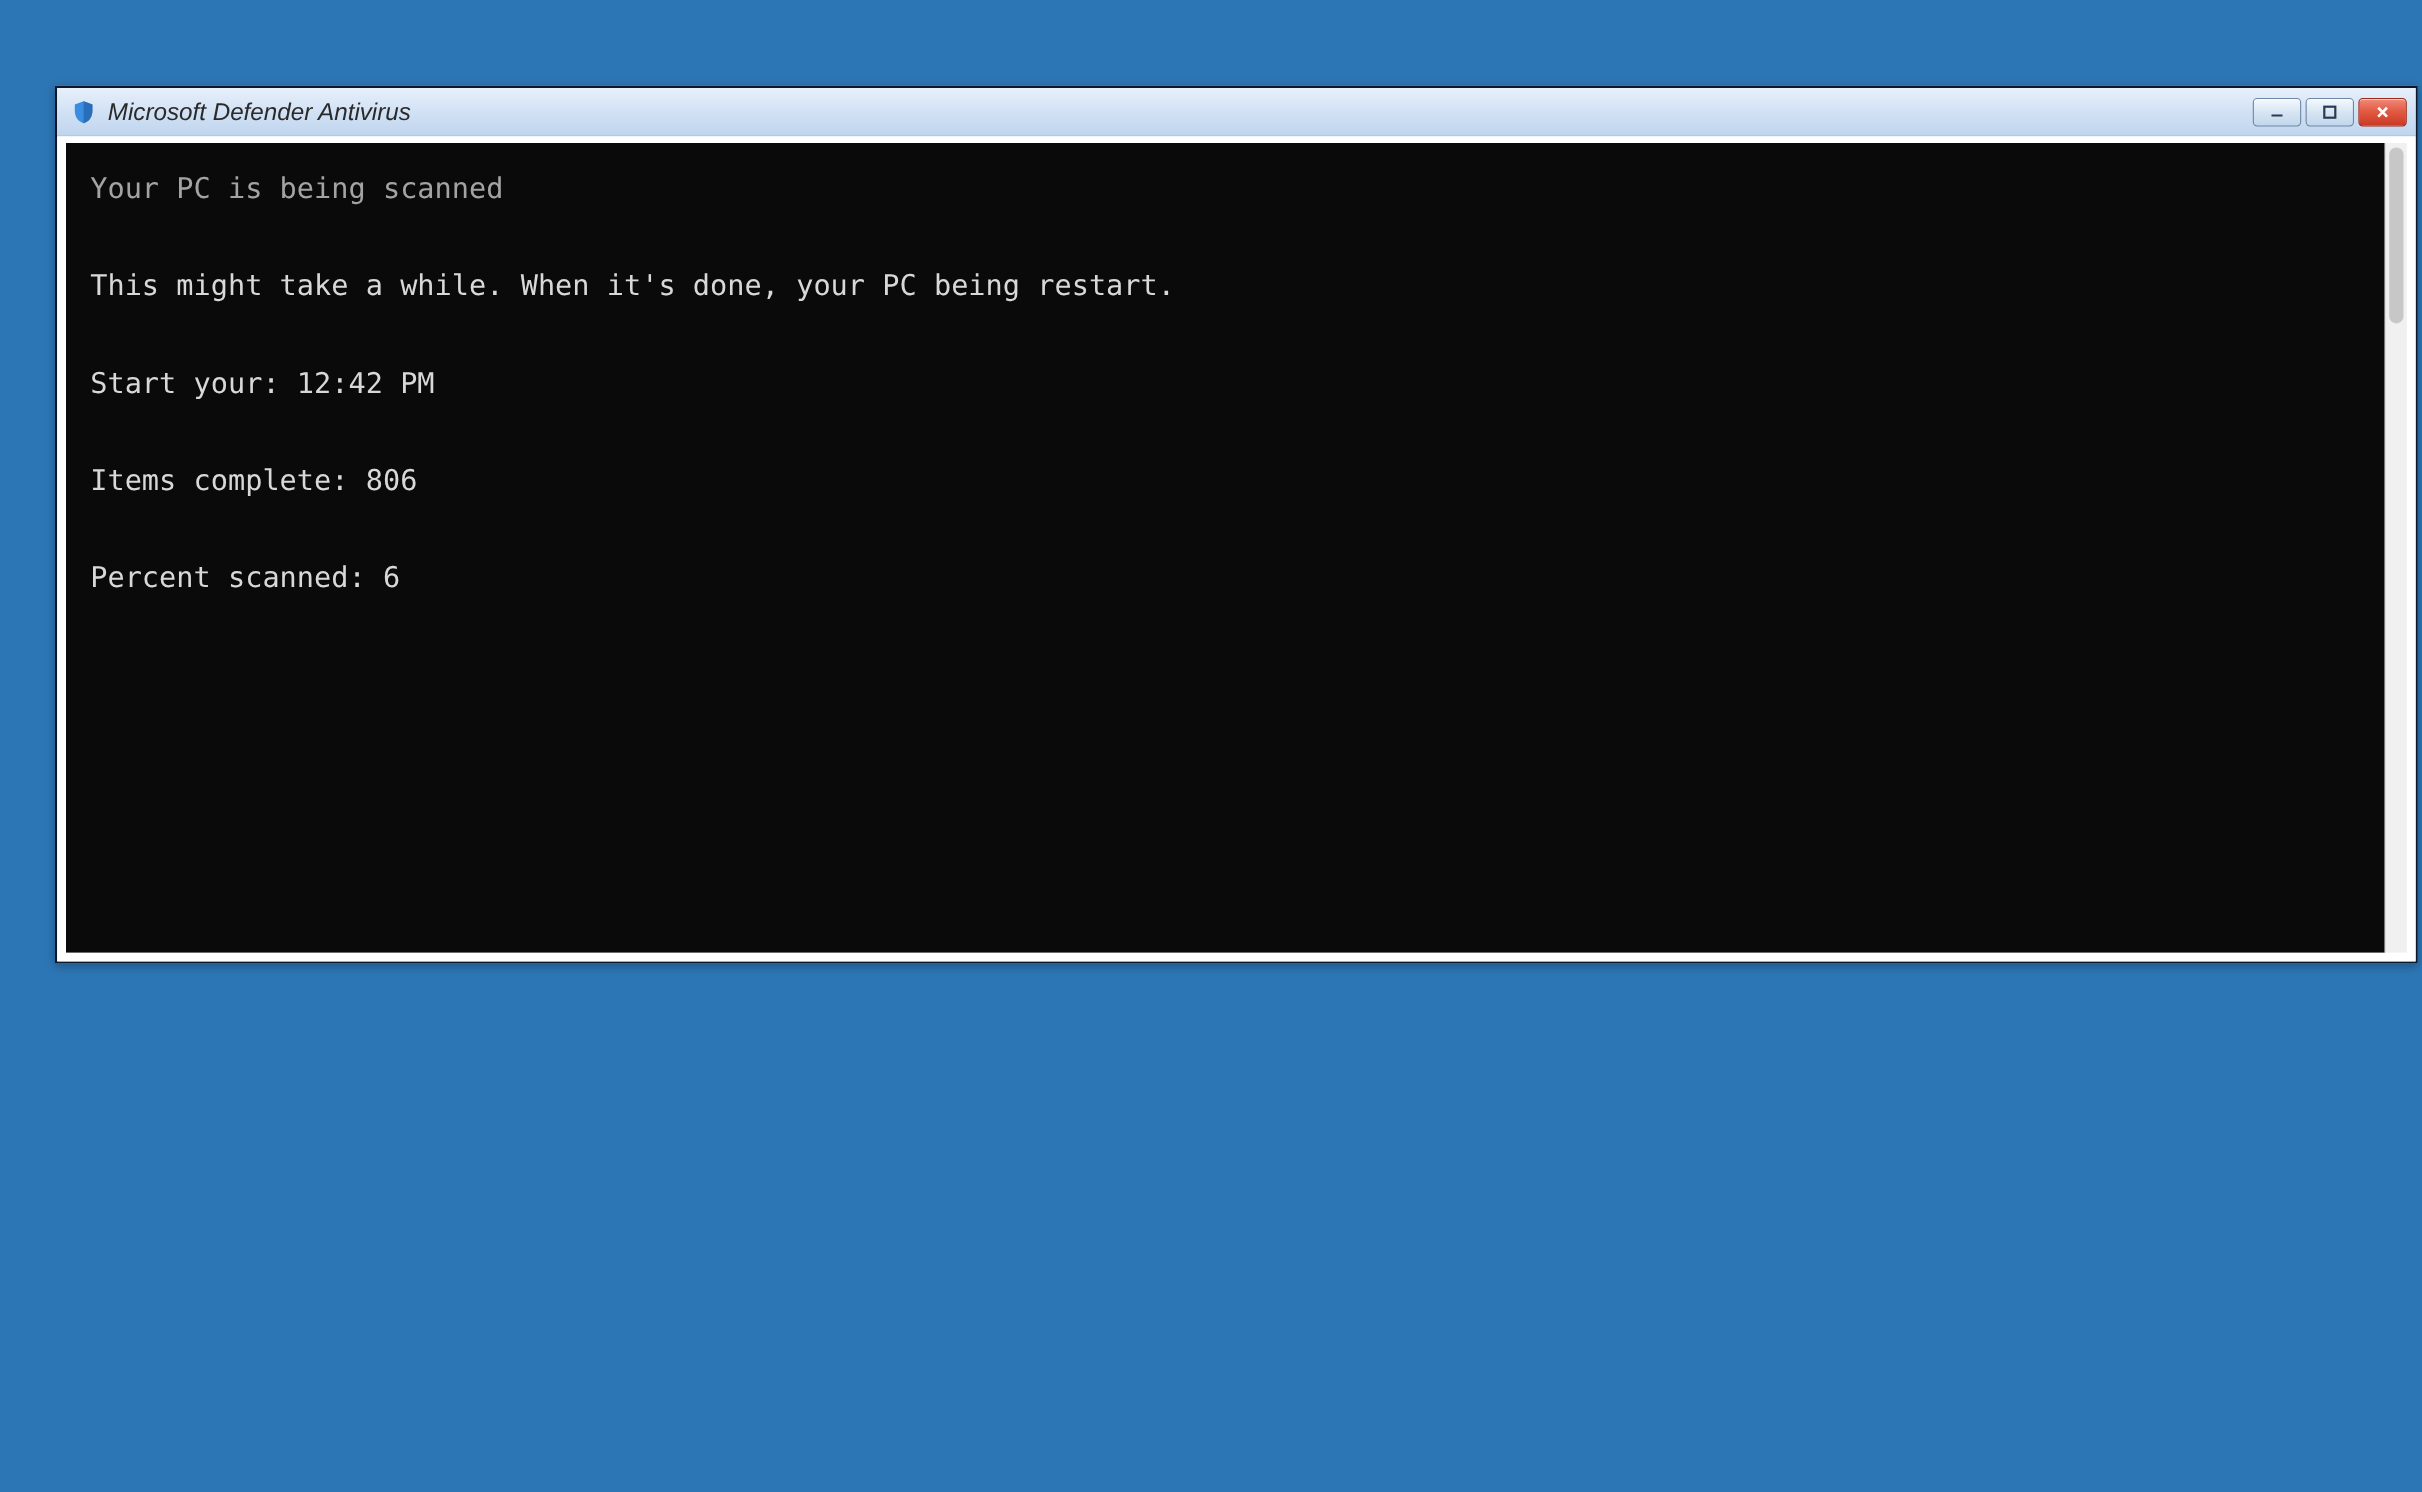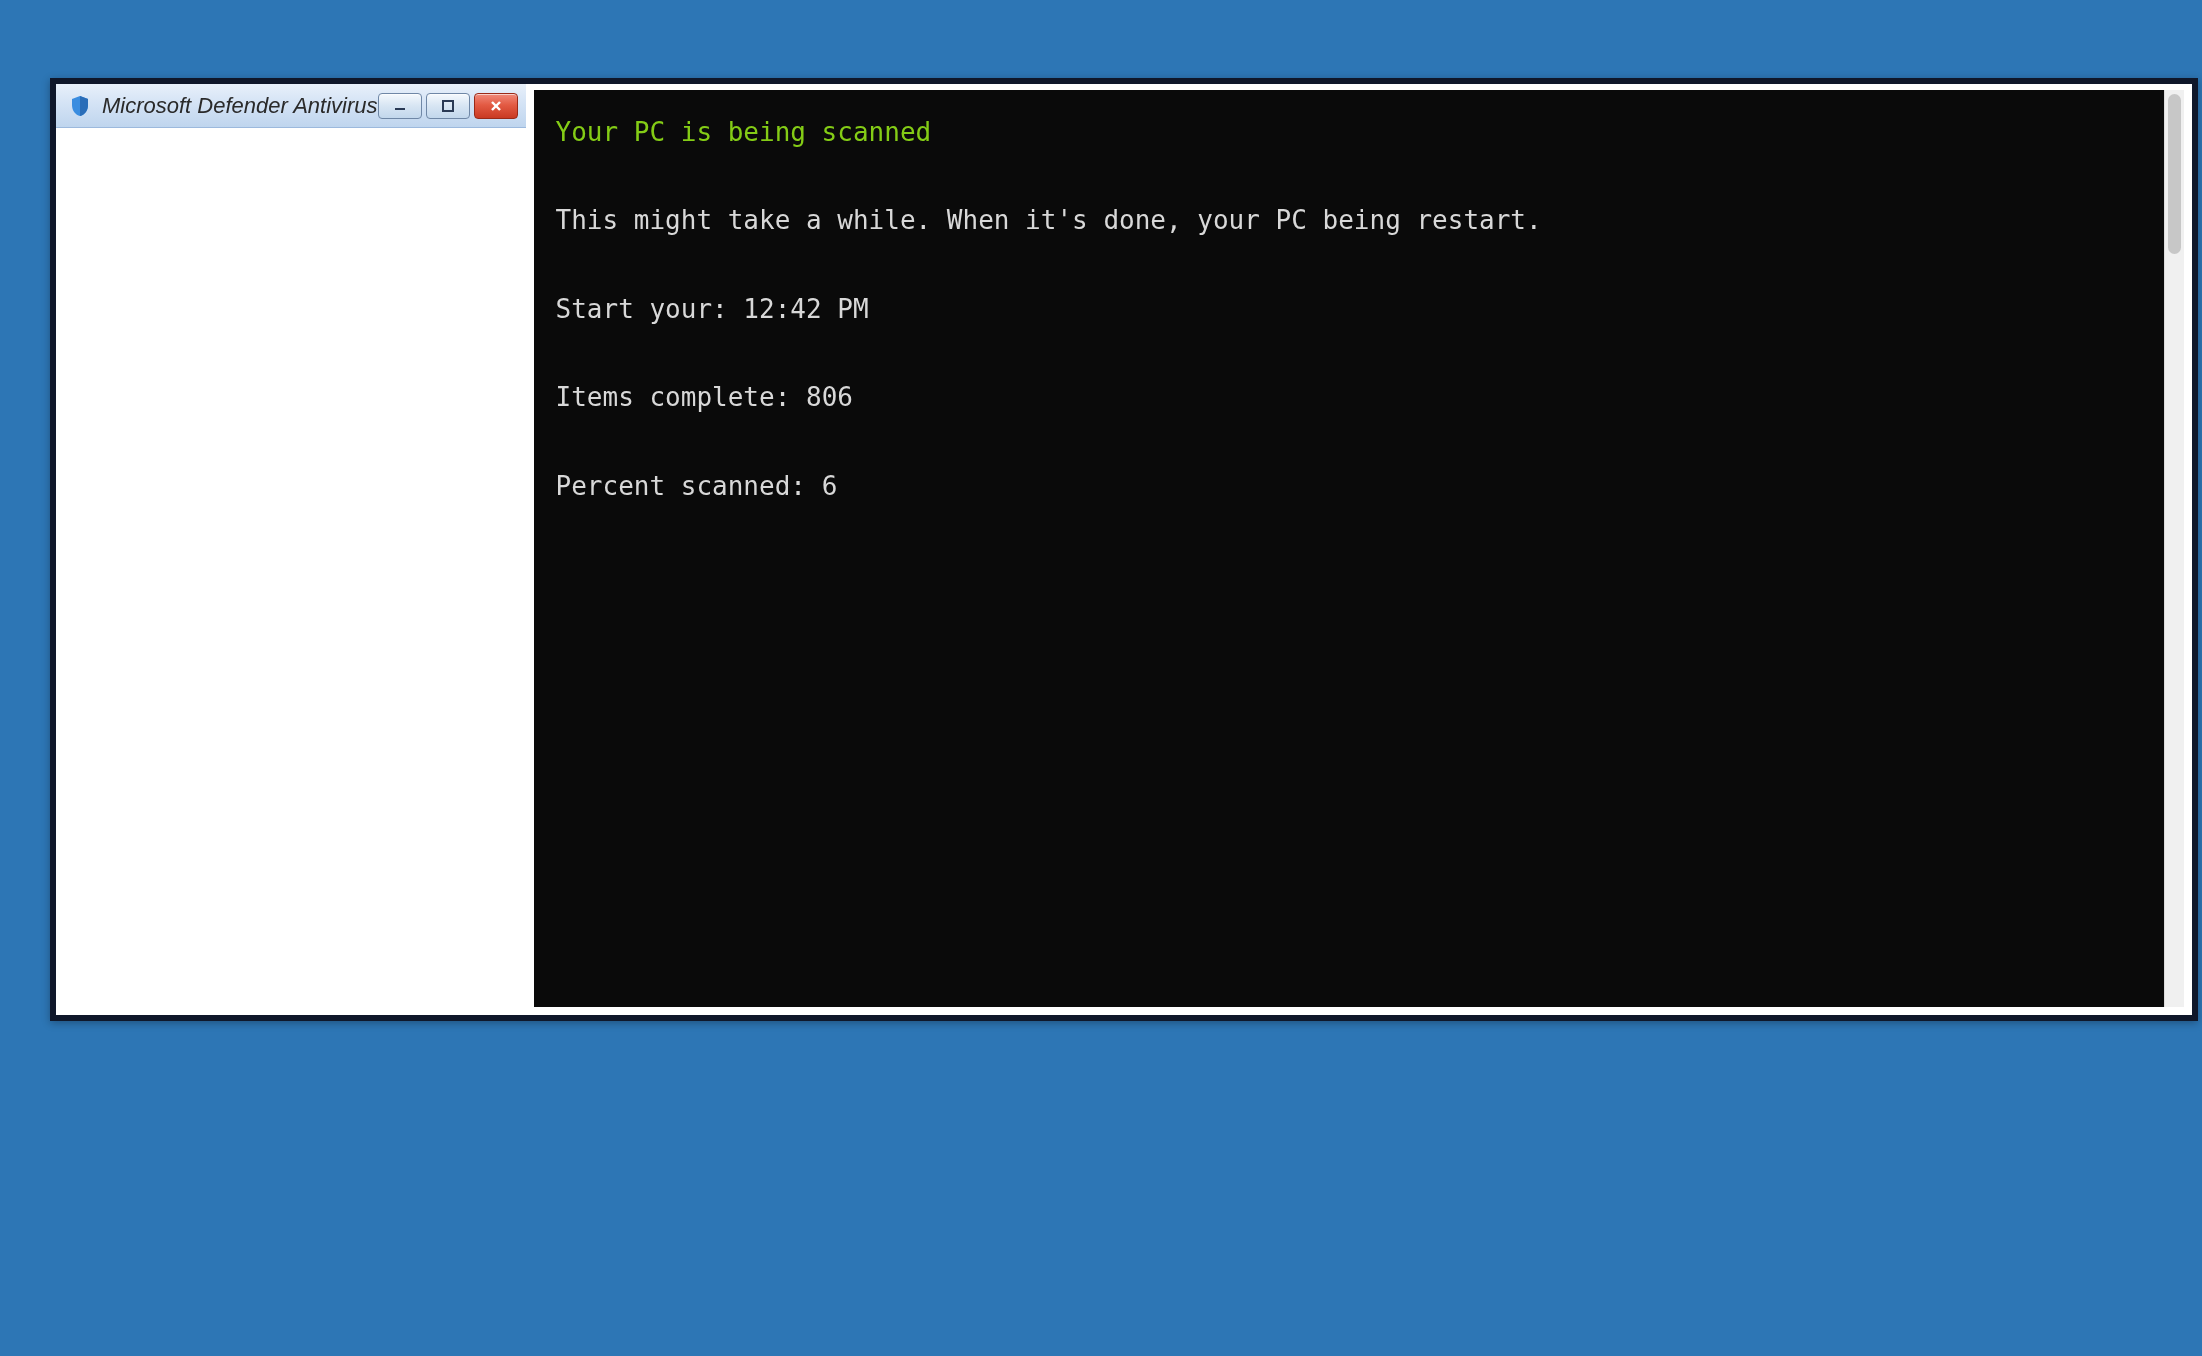--- a/index.html
+++ b/index.html
@@ -10,25 +10,26 @@
     overflow: hidden;
     width: 2202px;
     height: 1356px;
     position: relative;
   }
   .window {
     position: absolute;
     left: 50px;
     top: 78px;
     width: 2148px;
-    height: 943px;
+    height: 798px;
     background: #fff;
-    border: 6px solid #0f172a;
+    border: 2px solid #0f172a;
     box-shadow: 0 2px 8px rgba(0,0,0,0.3);
     display: flex;
+    flex-direction: column;
   }
   .titlebar {
     height: 44px;
     background: linear-gradient(to bottom, #e8f0fa 0%, #d4e3f5 45%, #bfd5ee 100%);
     border-bottom: 1px solid #9cb9dd;
     display: flex;
     align-items: center;
     padding: 0 6px;
     position: relative;
   }
@@ -85,21 +86,21 @@
     background: #0a0a0a;
     color: #d8d8d8;
     font-family: Consolas, "Lucida Console", monospace;
     font-size: 26px;
     line-height: 1.7;
     padding: 20px 22px;
     white-space: pre;
     overflow: hidden;
   }
   .console .heading {
-    color: #84cc16;
+    color: #a3a3a3;
   }
   .console-scrollbar {
     width: 20px;
     background: #f0f0f0;
     position: relative;
     border-left: 1px solid #dcdcdc;
   }
   .console-thumb {
     position: absolute;
     left: 3px;

